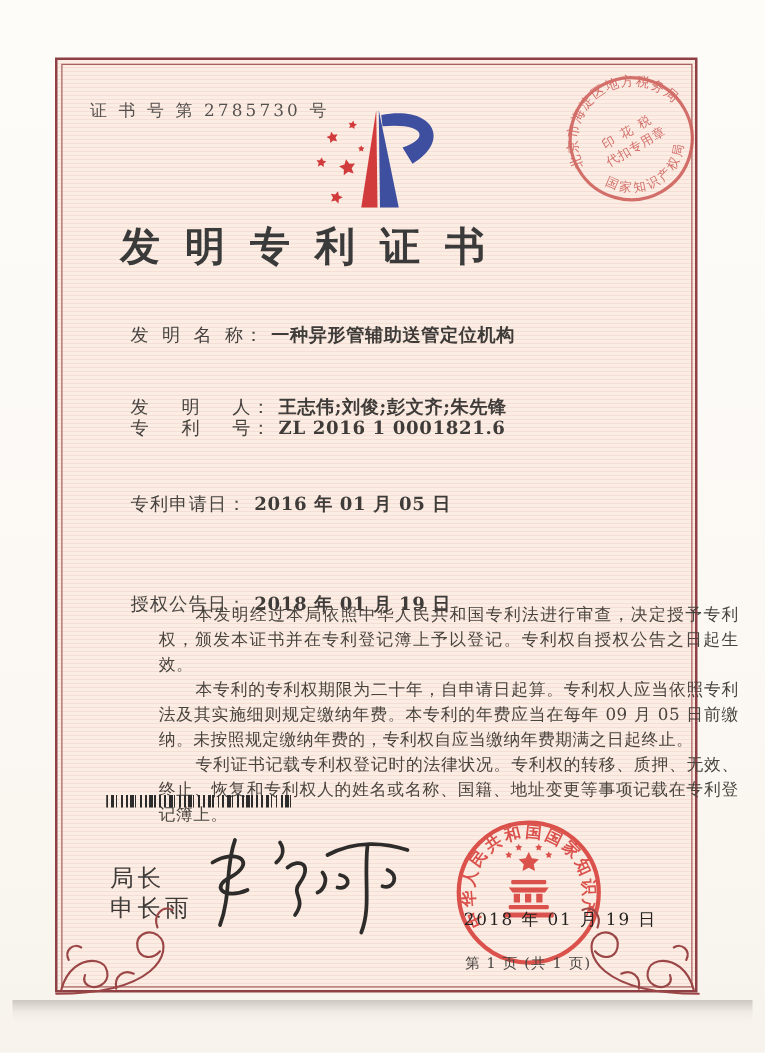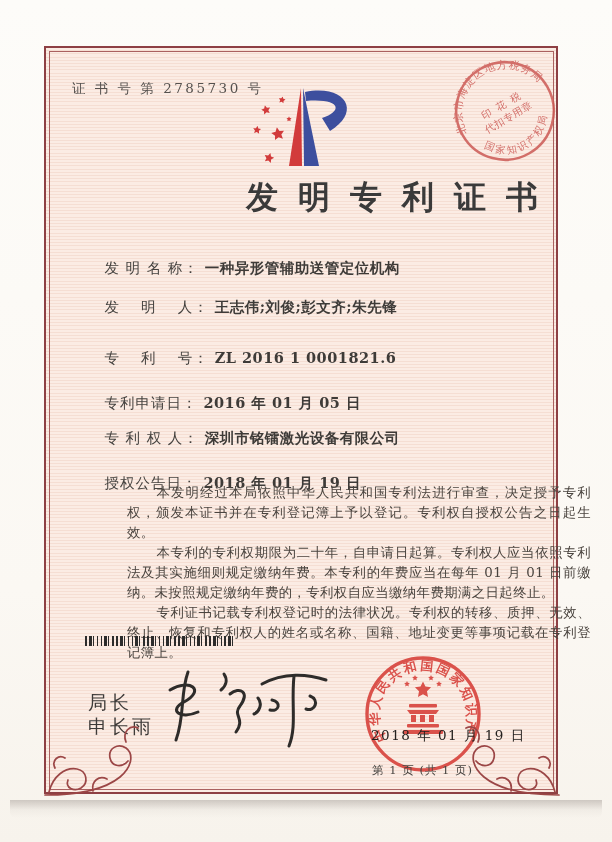--- a/index.html
+++ b/index.html
@@ -28,28 +28,28 @@
   }
   .cert-no{
     position:absolute;left:72px;top:80px;
     font-size:13.5px;color:#55514e;letter-spacing:2.5px;white-space:pre;
   }
   
   .logo{position:absolute;left:246px;top:84px;width:128px;height:88px;}
   
   .title{
     position:absolute;left:44px;top:176px;width:514px;
-    text-align:right;font-size:32px;font-weight:600;color:#3a3a3a;
-    letter-spacing:20px;text-indent:20px;
+    text-align:left;font-size:32px;font-weight:600;color:#3a3a3a;
+    letter-spacing:20px;text-indent:20px;padding-left:32px;
   }
   
   .field{position:absolute;left:86px;width:460px;font-size:14.5px;color:#45423f;white-space:pre;}
-  .field .lbl{letter-spacing:1px;}
+  .field .lbl{letter-spacing:1px;font-family:Liberation Mono, monospace;}
   .field .val{margin-left:6px;letter-spacing:0.5px;color:#3e3b38;font-weight:bold;}
-  .f0{top:243px;} .f1{top:282px;} .f2{top:333px;} .f3{top:378px;} .f4{top:413px;} .f5{top:458px;}
+  .f0{top:243px;} .f1{top:300px;} .f2{top:317px;} .f3{top:378px;} .f4{top:413px;} .f5{top:458px;}
   
   .body-text{
     position:absolute;left:84px;top:483px;width:464px;
     font-size:13.4px;line-height:20px;color:#4a443f;letter-spacing:0.4px;
     text-align:justify;
     margin-left:43px;
   }
   .body-text p{margin:0;text-indent:2.2em;}
   
   .barcode{
@@ -154,30 +154,27 @@
   </div>
   <div class="field f1">
     <span class="lbl">发　 明　 人：</span><span class="val">王志伟;刘俊;彭文齐;朱先锋</span>
   </div>
   <div class="field f2">
     <span class="lbl">专　 利　 号：</span><span class="val">ZL 2016 1 0001821.6</span>
   </div>
   <div class="field f3">
     <span class="lbl">专利申请日：</span><span class="val">2016 年 01 月 05 日</span>
   </div>
-  <div class="field f4">
-    <span class="lbl">专 利 权 人：</span><span class="val">深圳市铭镭激光设备有限公司</span>
-  </div>
   <div class="field f5">
     <span class="lbl">授权公告日：</span><span class="val">2018 年 01 月 19 日</span>
   </div>
 
   <div class="body-text">
     <p>本发明经过本局依照中华人民共和国专利法进行审查，决定授予专利权，颁发本证书并在专利登记簿上予以登记。专利权自授权公告之日起生效。</p>
-    <p>本专利的专利权期限为二十年，自申请日起算。专利权人应当依照专利法及其实施细则规定缴纳年费。本专利的年费应当在每年 01 月 01 日前缴纳。未按照规定缴纳年费的，专利权自应当缴纳年费期满之日起终止。</p>
+    <p>本专利的专利权期限为二十年，自申请日起算。专利权人应当依照专利法及其实施细则规定缴纳年费。本专利的年费应当在每年 09 月 05 日前缴纳。未按照规定缴纳年费的，专利权自应当缴纳年费期满之日起终止。</p>
     <p>专利证书记载专利权登记时的法律状况。专利权的转移、质押、无效、终止、恢复和专利权人的姓名或名称、国籍、地址变更等事项记载在专利登记簿上。</p>
   </div>
 
   <div class="barcode"></div>
 
   <div class="signer t1">局长</div>
   <div class="signer t2">申长雨</div>
 
   <svg class="autograph" viewBox="0 0 185 90">
     <g fill="none" stroke="#2e2c2a" stroke-width="3" stroke-linecap="round">

